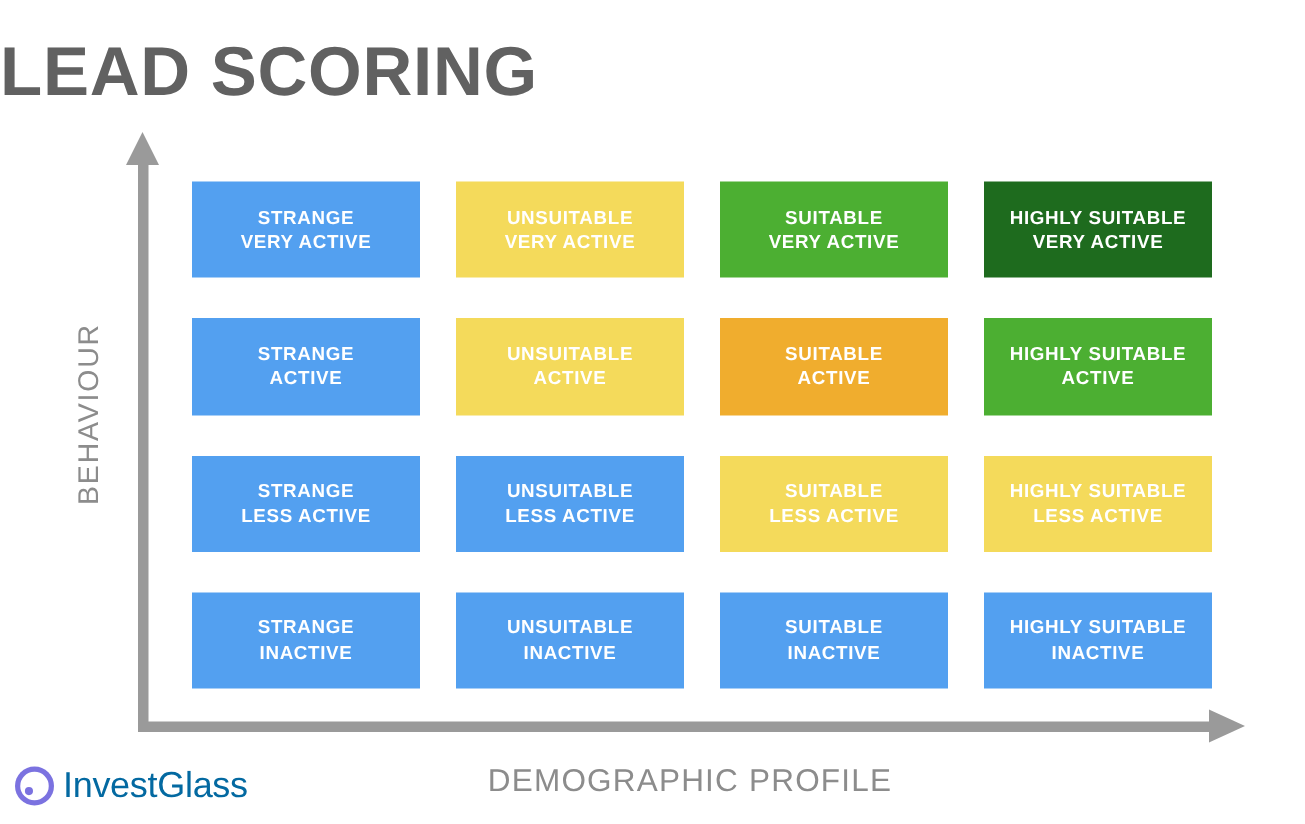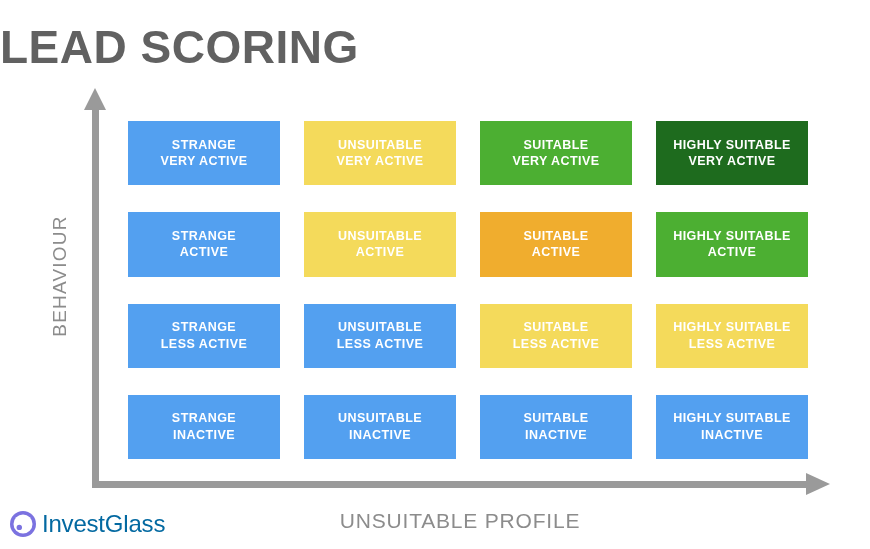--- a/index.html
+++ b/index.html
@@ -168,21 +168,21 @@
 </head>
 <body>
 
 <div id="chart-title">LEAD SCORING</div>
 
 <div id="y-axis"></div>
 <div id="y-axis-arrow"></div>
 <div id="x-axis"></div>
 <div id="x-axis-arrow"></div>
 <div id="y-axis-label">BEHAVIOUR</div>
-<div id="x-axis-label">UNSUITABLE PROFILE</div>
+<div id="x-axis-label">DEMOGRAPHIC PROFILE</div>
 
 <div id="matrix">
     <div class="cell">
       <div class="chip" style="background: rgb(83, 160, 240);">
         <span>STRANGE</span>
         <span>VERY ACTIVE</span>
       </div>
     </div>
     <div class="cell">
       <div class="chip" style="background: rgb(244, 218, 91);">

